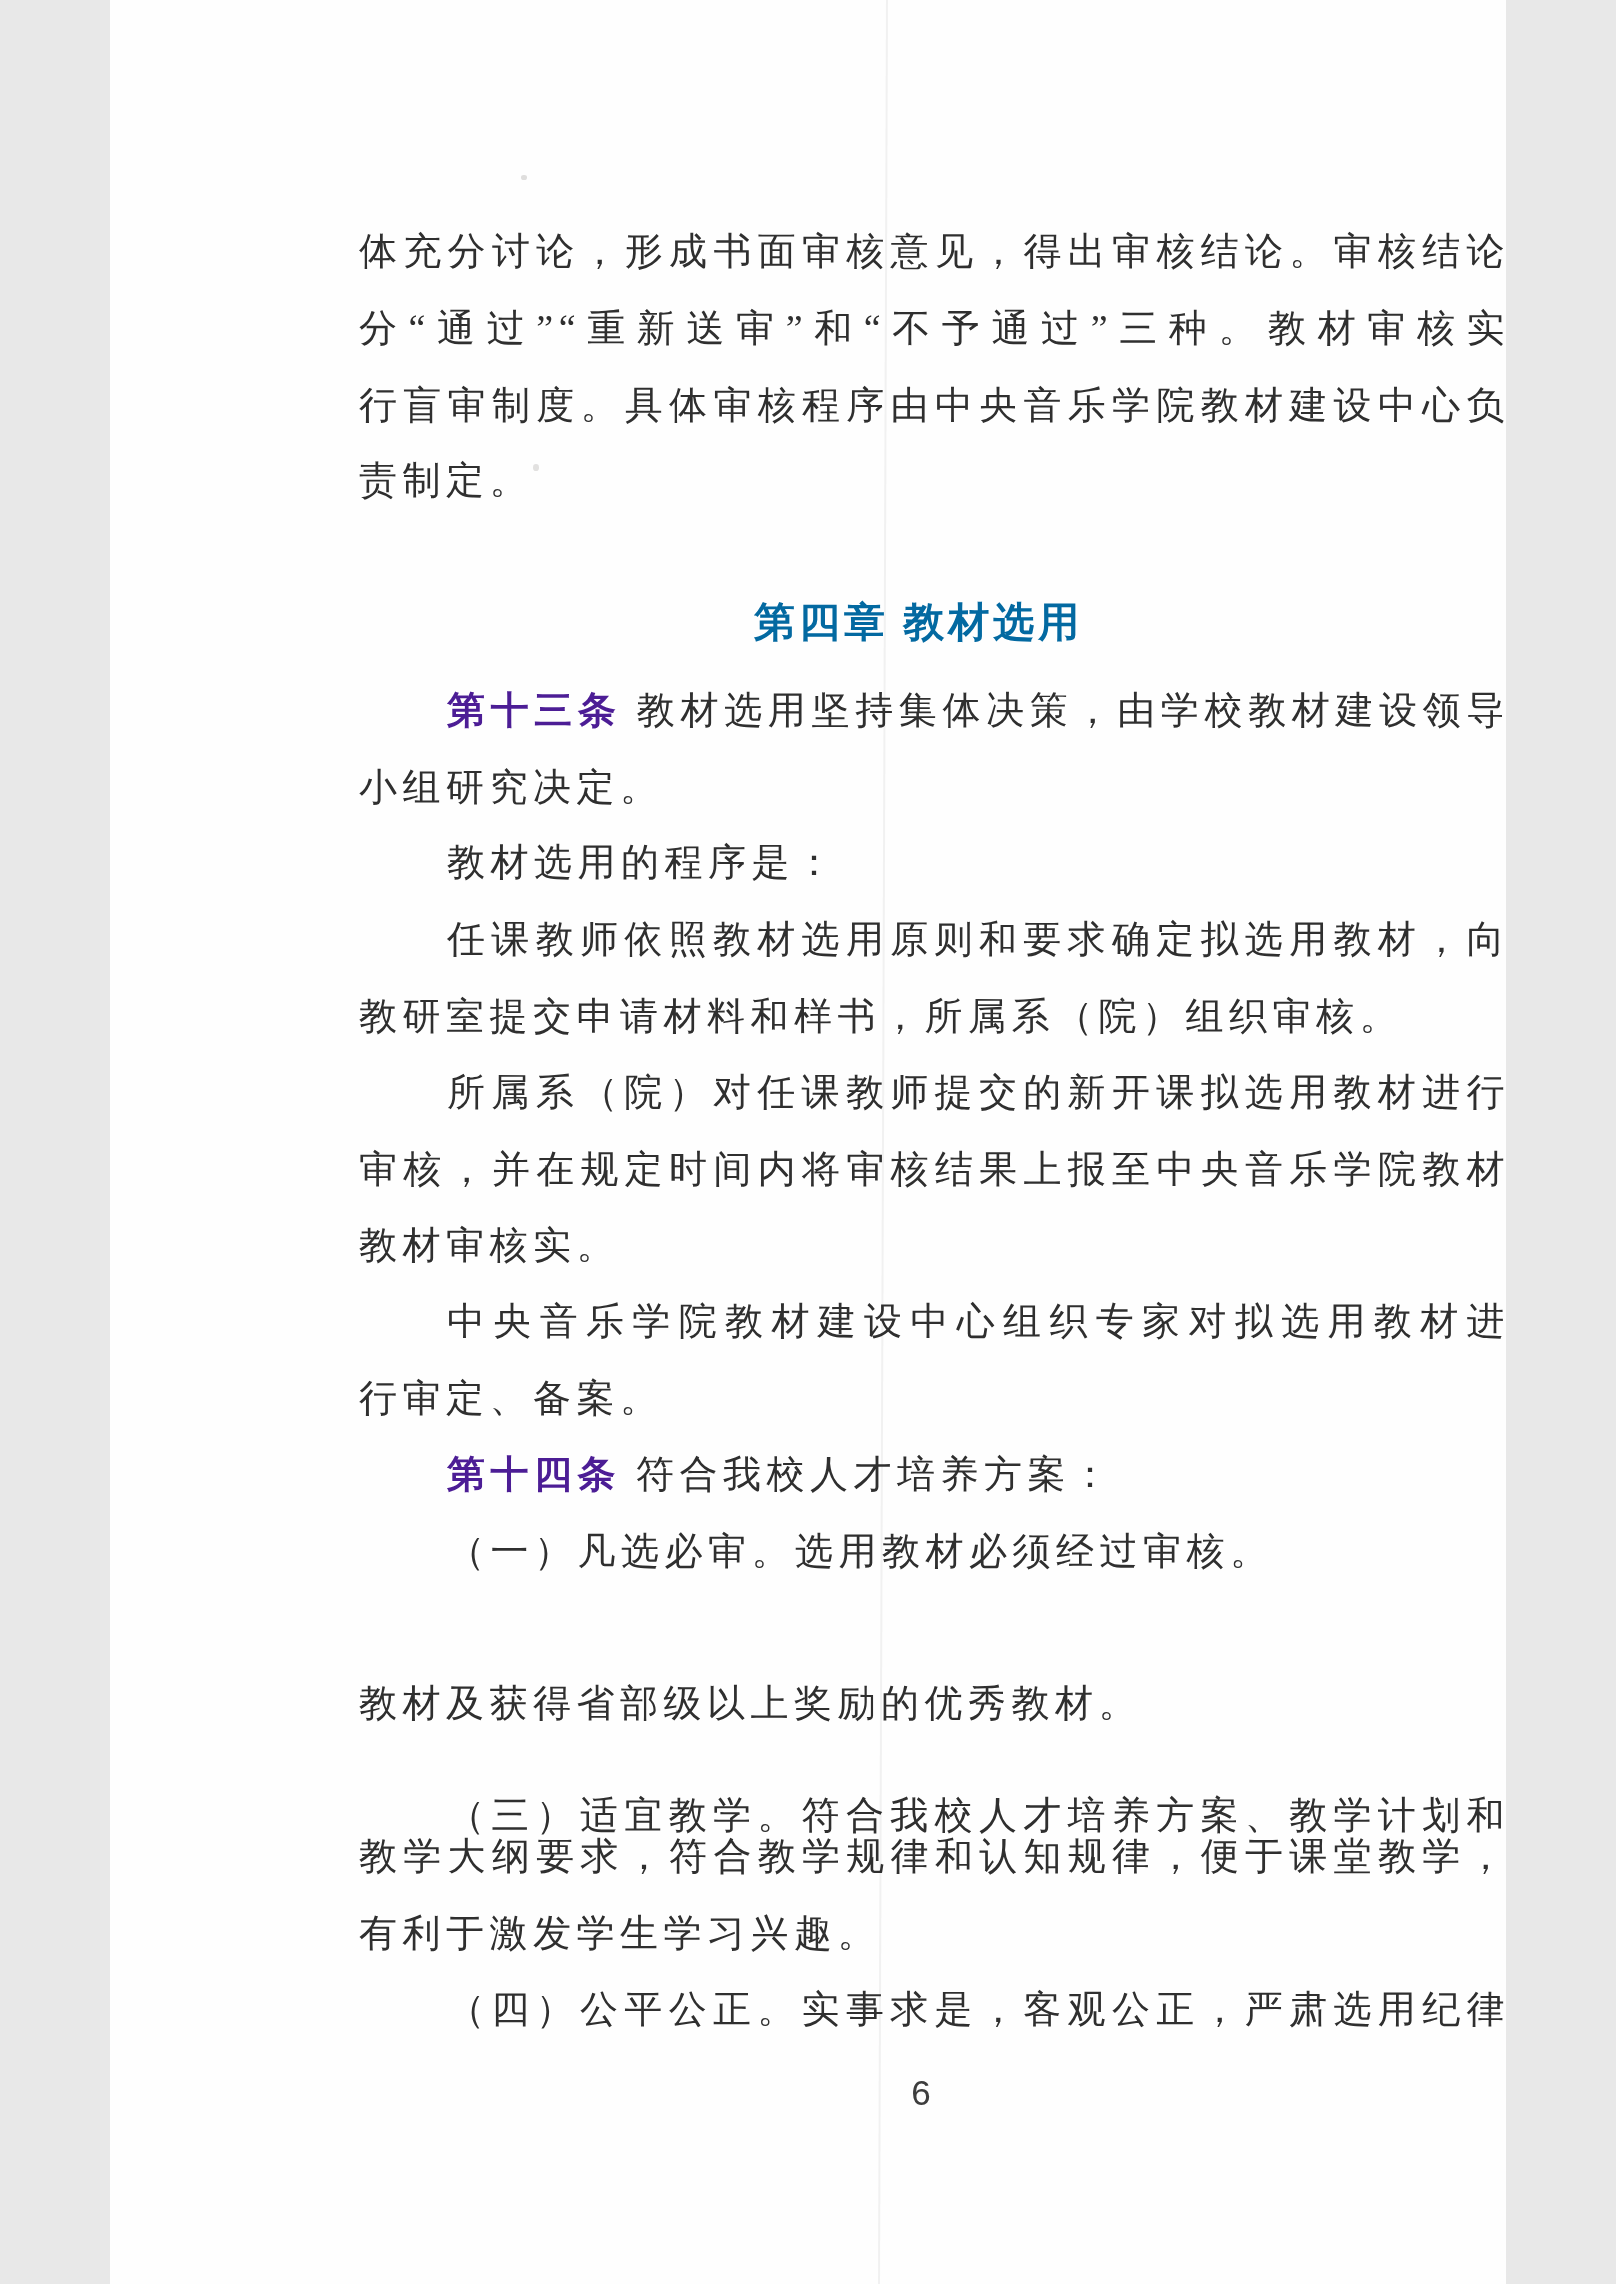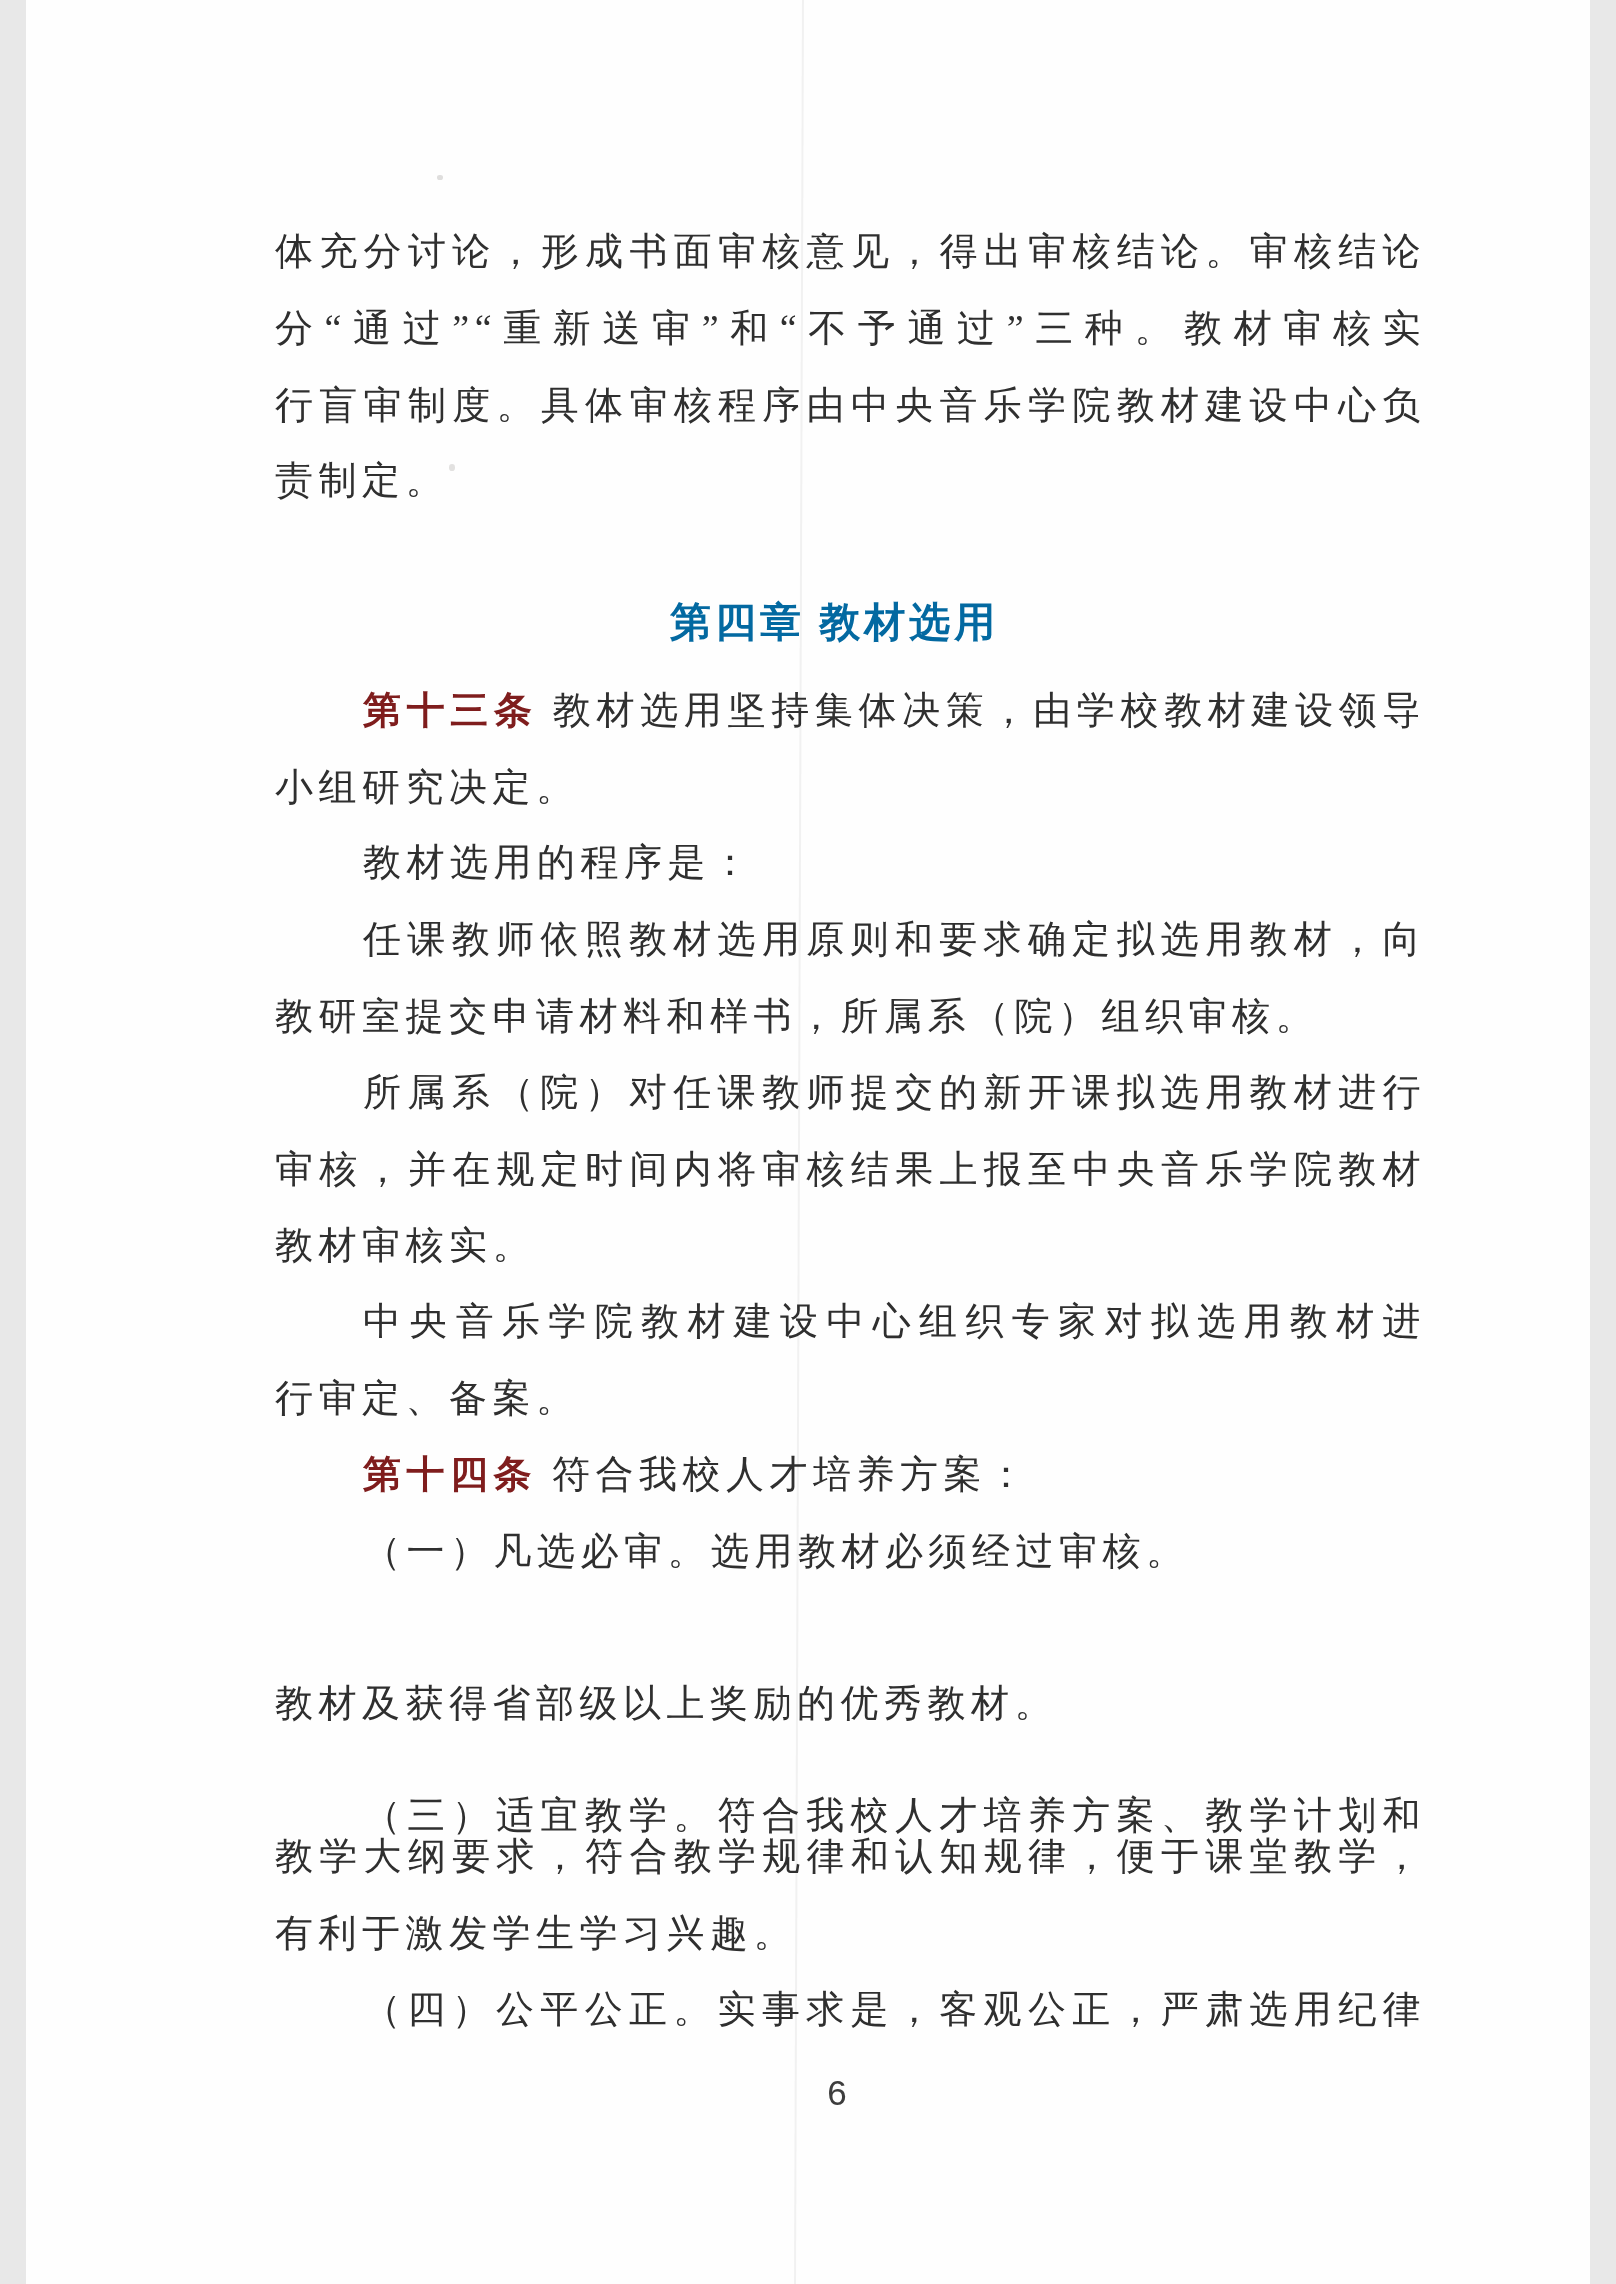--- a/index.html
+++ b/index.html
@@ -2,21 +2,21 @@
 <html style="font-size:12.6px"><head>
 <meta charset="utf-8">
 <style>
   html, body {
     margin: 0;
     padding: 0;
     background: #e8e8e8;
   }
   .page {
     position: relative;
-    width: 1564px;
+    width: 1396px;
     height: 2284px;
     margin: 0 auto;
     background: #fefefe;
     overflow: hidden;
     font-family: "Liberation Serif", "DejaVu Serif", serif;
   }
   .fold-line {
     position: absolute;
     left: 772px;
     top: 0;
@@ -65,21 +65,21 @@
     text-align: center;
     text-align-last: center;
     text-indent: 0;
     font-weight: 700;
     font-size: 41px;
     letter-spacing: 4px;
     color: #0369a1;
   }
   .bold-prefix {
     font-weight: 700;
-    color: #7f1d1d;
+    color: #4c1d95;
   }
   .page-number {
     position: absolute;
     left: 748px;
     top: 2073px;
     width: 126px;
     text-align: center;
     font-size: 35px;
     letter-spacing: 0;
     color: #3d3d3d;

